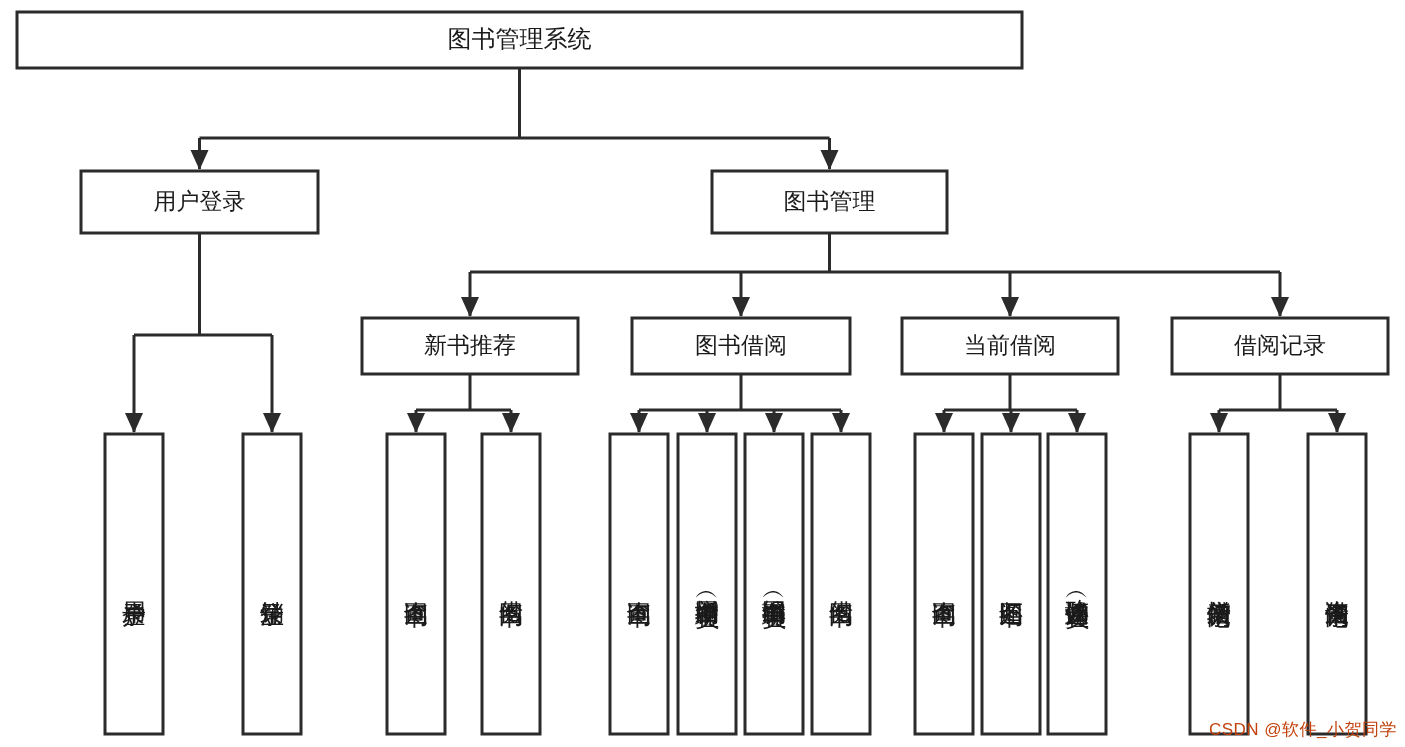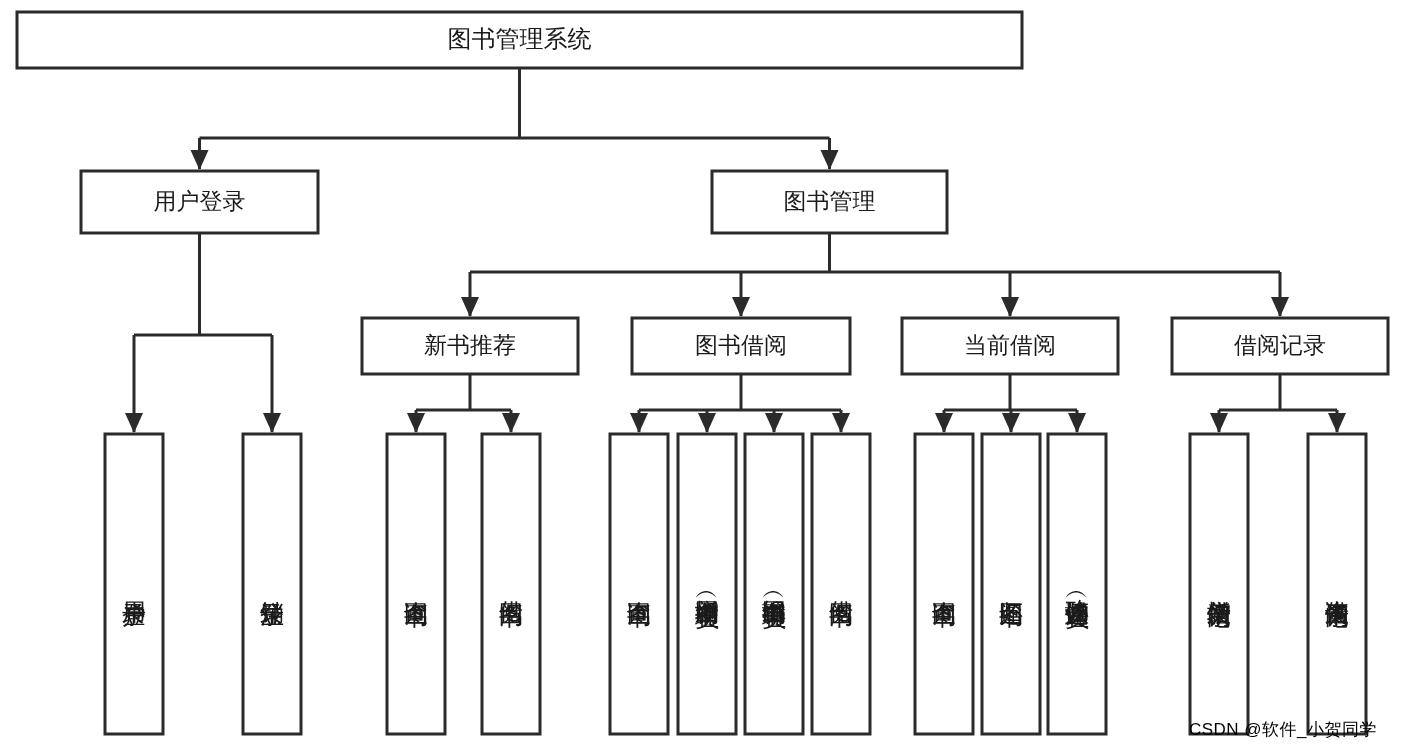--- a/index.html
+++ b/index.html
@@ -68,25 +68,25 @@
     text-orientation: upright;
     font-family: "Liberation Sans", "DejaVu Sans", sans-serif;
     font-size: 24px;
     line-height: 1.08;
     color: #1a1a1a;
     letter-spacing: 1px;
     white-space: nowrap;
   }
   .watermark {
     position: absolute;
-    right: 28px;
+    right: 8px;
     bottom: 6px;
     font-family: "Liberation Sans", "DejaVu Sans", sans-serif;
     font-size: 17px;
-    color: #000000;
+    color: #c2410c;
     letter-spacing: 0.5px;
     user-select: none;
   }
 </style>
 </head>
 <body>
 
 <div id="diagram-root">
 
   <svg id="tree-svg" viewBox="0 0 1405 747">

